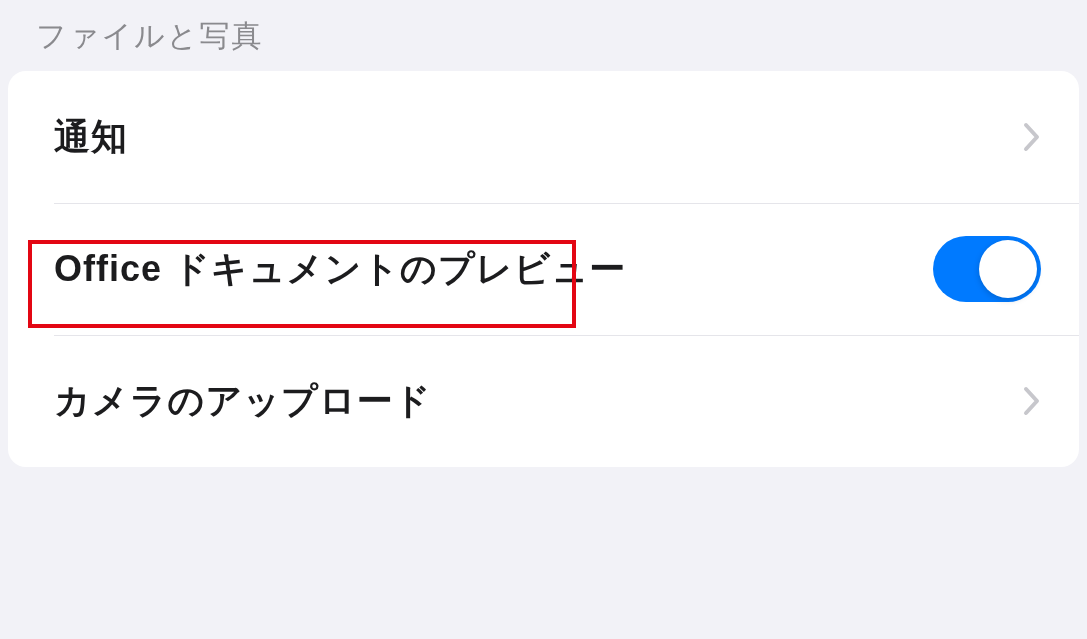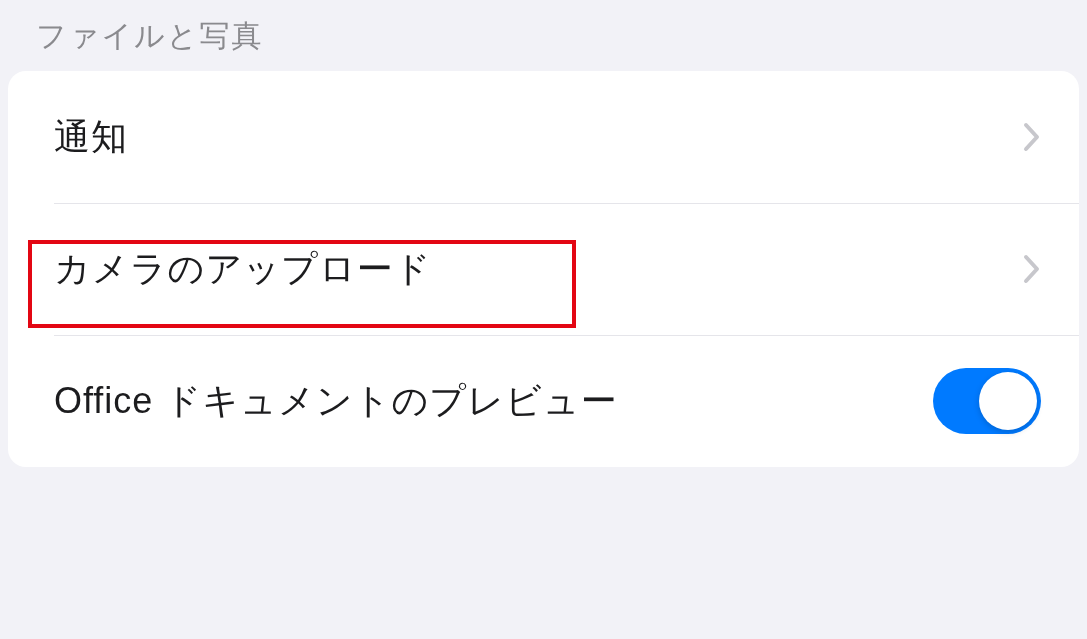--- a/index.html
+++ b/index.html
@@ -26,20 +26,21 @@
       border-radius: 18px;
       overflow: hidden;
     }
     .settings-row {
       display: flex;
       align-items: center;
       justify-content: space-between;
       padding: 0 38px 0 46px;
       height: 132px;
       position: relative;
+      font-weight: bold;
     }
     .settings-row + .settings-row::before {
       content: "";
       position: absolute;
       top: 0;
       left: 46px;
       right: 0;
       height: 1px;
       background: #e5e5ea;
     }
@@ -111,31 +112,31 @@
   <div class="settings-row">
     <div class="row-label">通知</div>
     <div class="chevron">
       <svg viewBox="0 0 18 30">
           <path d="M3 3 L14 15 L3 27" stroke="#c7c7cc" stroke-width="4" fill="none" stroke-linecap="round" stroke-linejoin="round"></path>
         </svg>
     </div>
   </div>
 
   <div class="settings-row">
+    <div class="row-label">Office ドキュメントのプレビュー</div>
+    <div class="toggle toggle-on">
+      <div class="toggle-knob"></div>
+    </div>
+  </div>
+
+  <div class="settings-row">
     <div class="row-label">カメラのアップロード</div>
     <div class="chevron">
       <svg viewBox="0 0 18 30">
           <path d="M3 3 L14 15 L3 27" stroke="#c7c7cc" stroke-width="4" fill="none" stroke-linecap="round" stroke-linejoin="round"></path>
         </svg>
-    </div>
-  </div>
-
-  <div class="settings-row">
-    <div class="row-label">Office ドキュメントのプレビュー</div>
-    <div class="toggle toggle-on">
-      <div class="toggle-knob"></div>
     </div>
   </div>
 
 
 </div>
 
 <div class="highlight-box"></div>
 
 </body></html>

